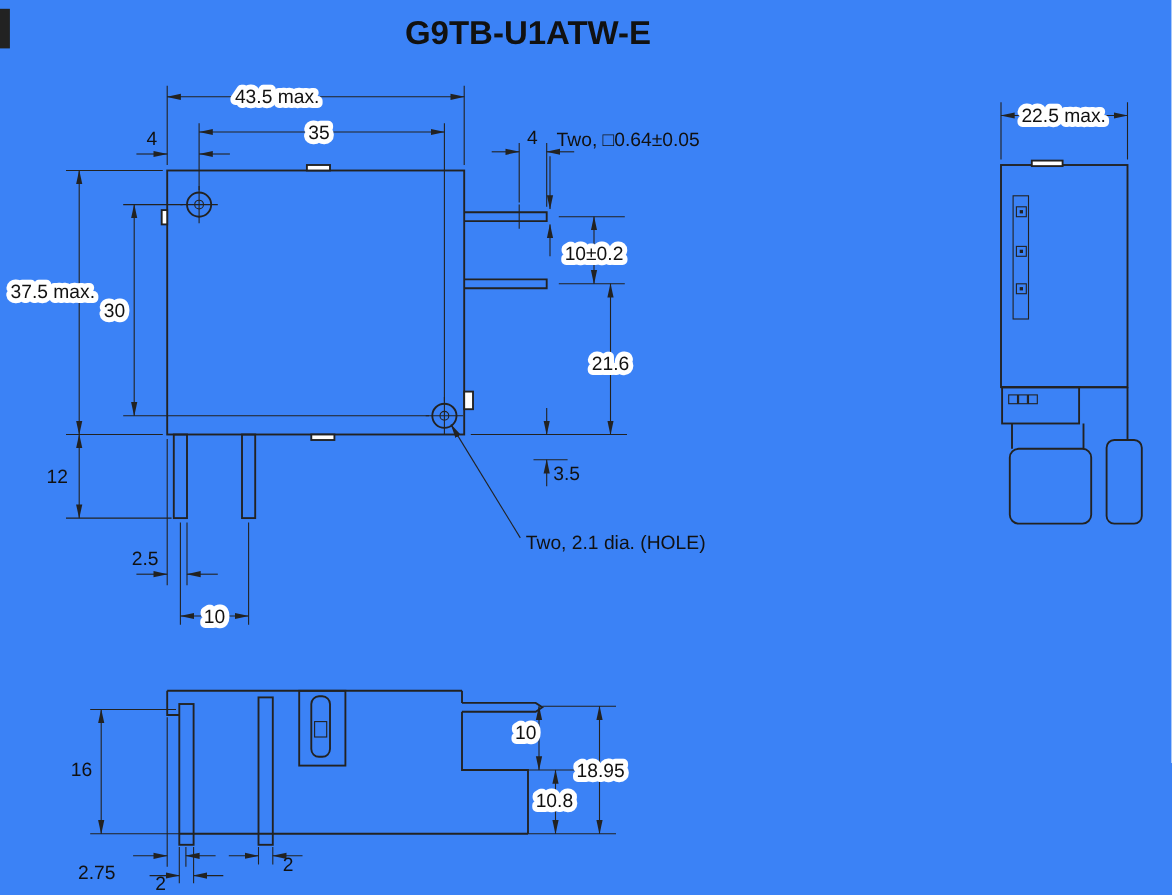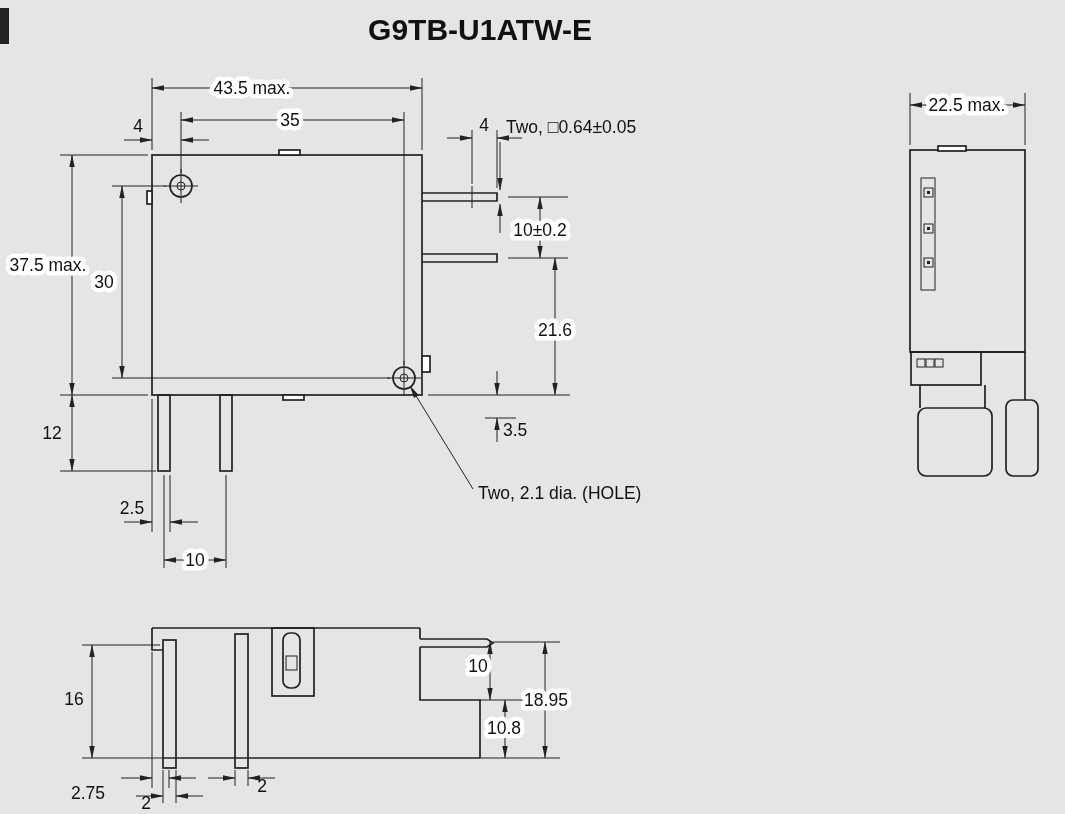--- a/index.html
+++ b/index.html
@@ -1,16 +1,16 @@
 <!DOCTYPE html>
 <html><head>
 <meta charset="utf-8">
 <style>
   html,body { margin:0; padding:0; background:#ffffff; }
-  .sheet { width:1065px; height:814px; position:relative; background:#e5e5e5; }
+  .sheet { width:1065px; height:814px; position:relative; background:#3b82f6; }
   svg text { font-family:"Liberation Sans", sans-serif; font-size:17.5px; fill:#111; }
   text.title { font-size:30px; font-weight:700; }
   .ln  { fill:none; stroke:#222; stroke-width:1.7px; }
   .lnf { fill:#fff;  stroke:#222; stroke-width:1.7px; }
   .thin{ fill:none; stroke:#222; stroke-width:1px; }
   .dim { fill:none; stroke:#222; stroke-width:1px; }
   .sq  { fill:#222; stroke:none; }
   .halo{ stroke:#fff; stroke-width:9px; paint-order:stroke; stroke-linejoin:round; }
 </style>
 </head>

